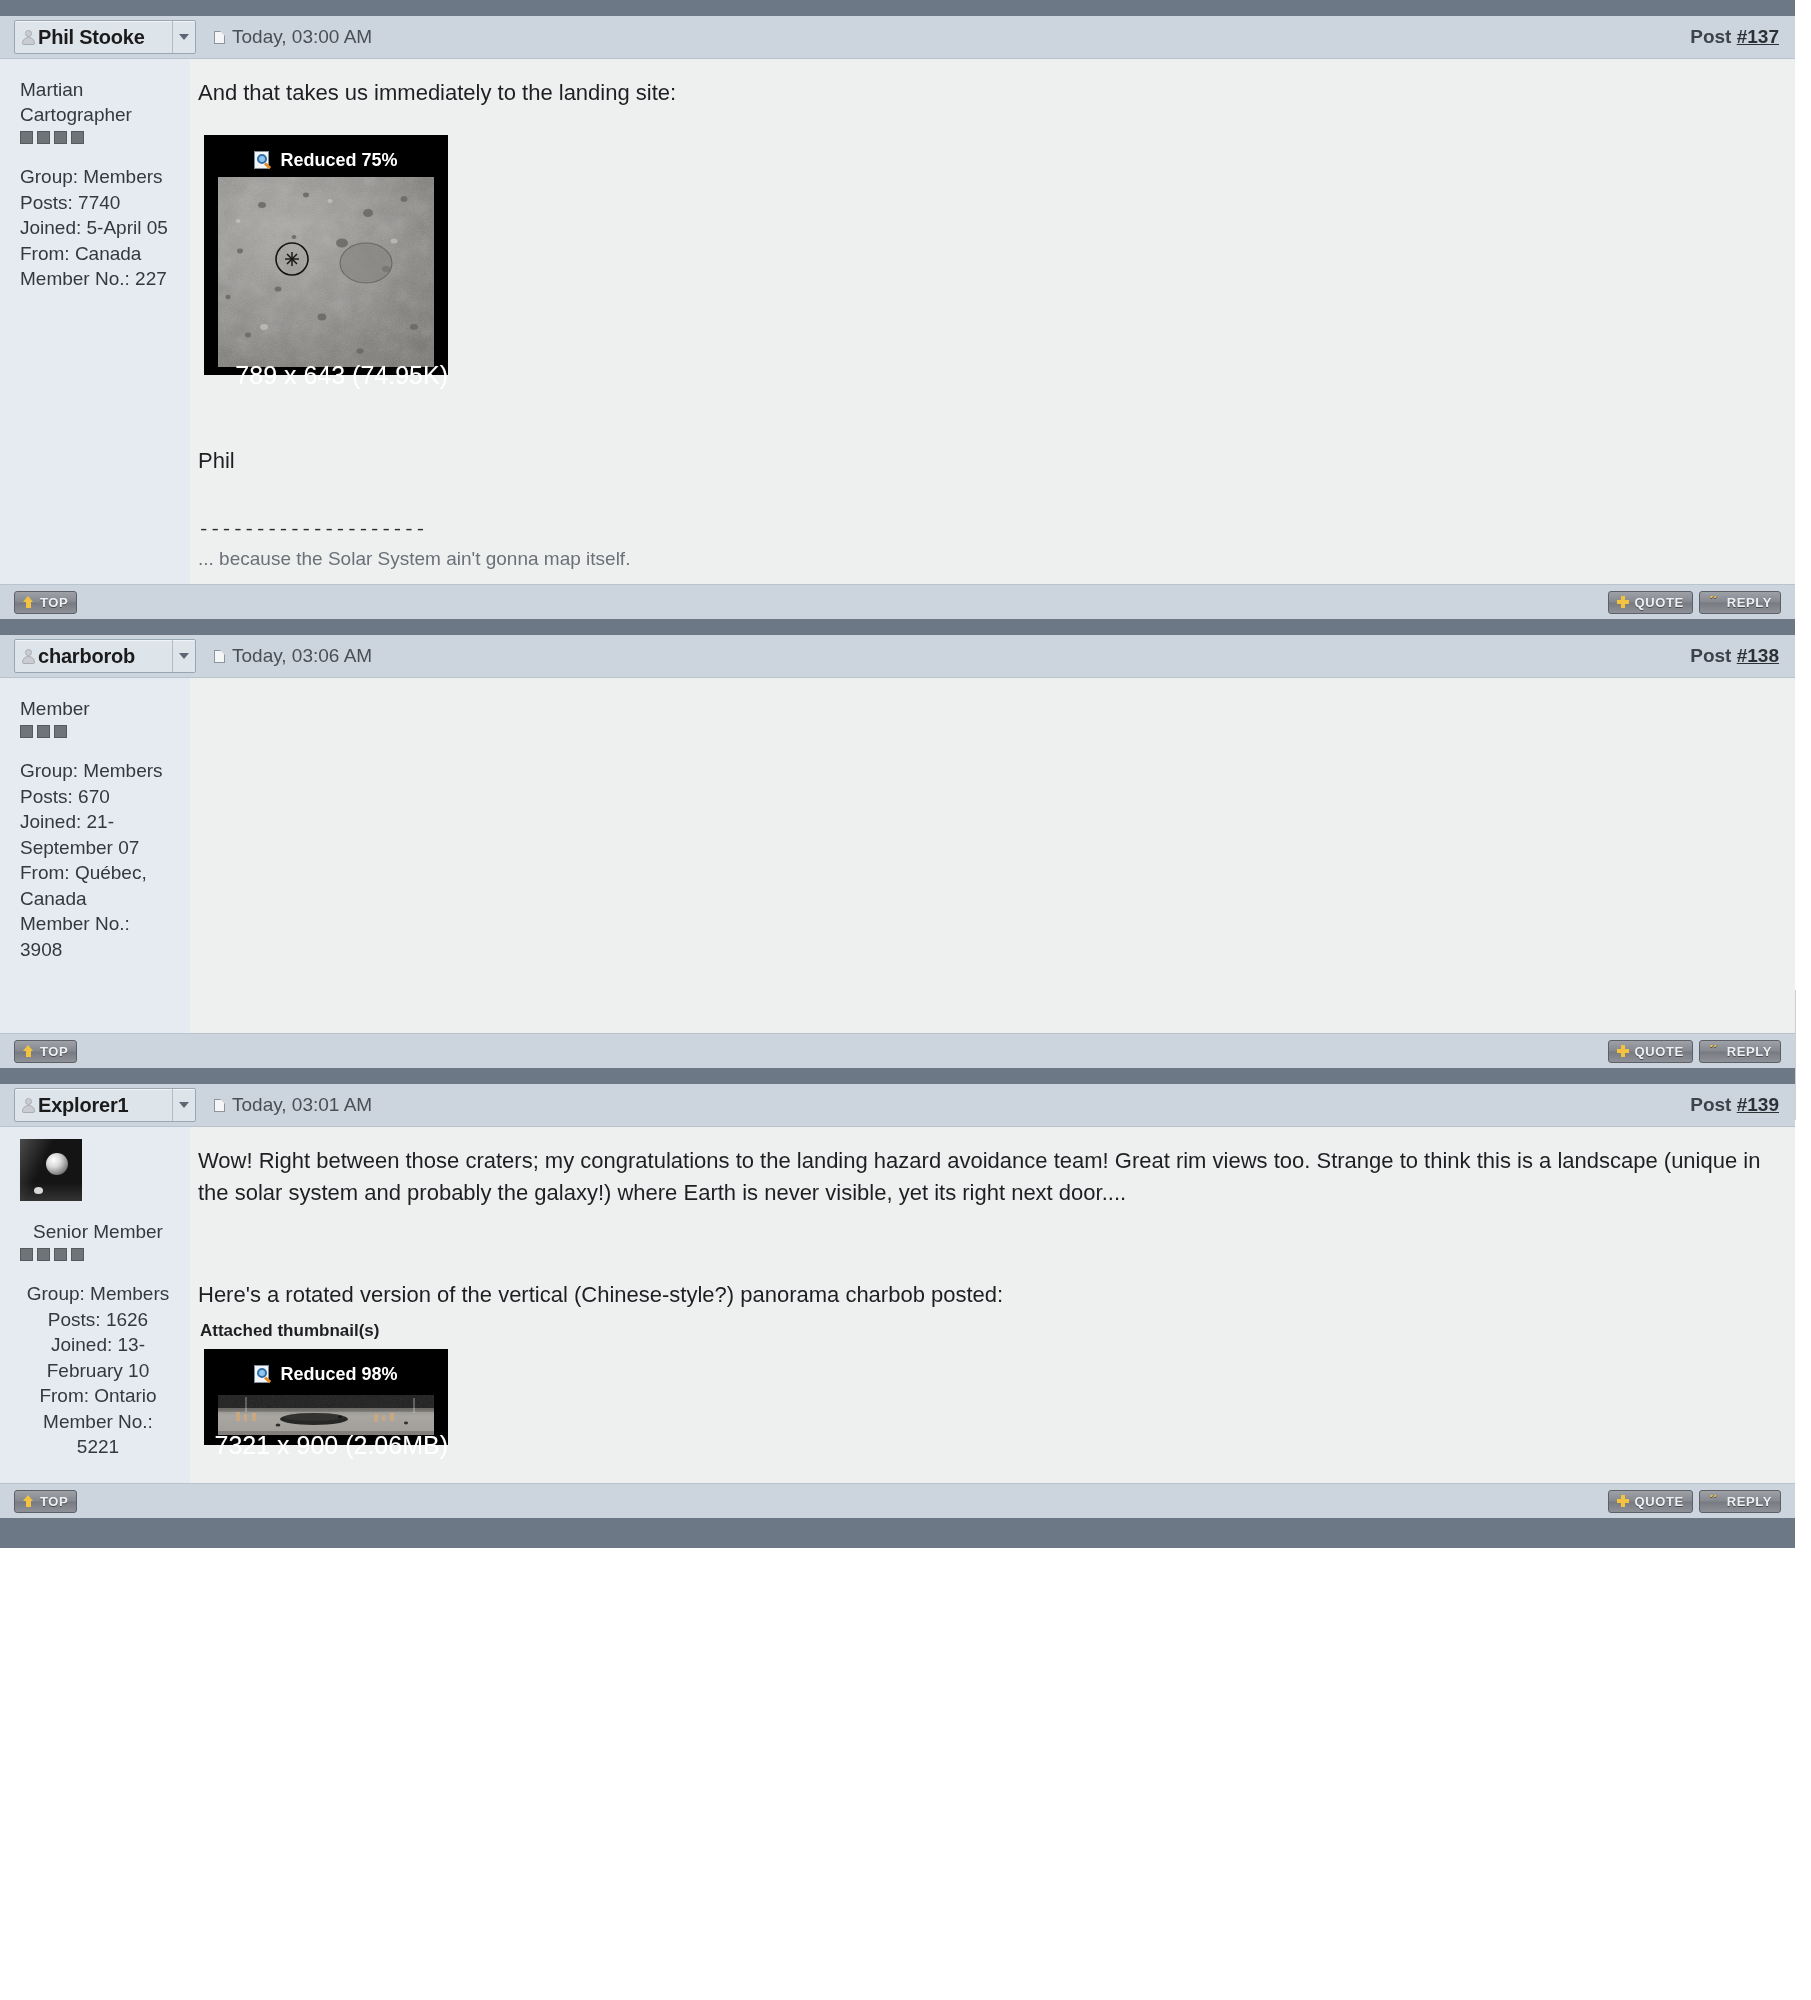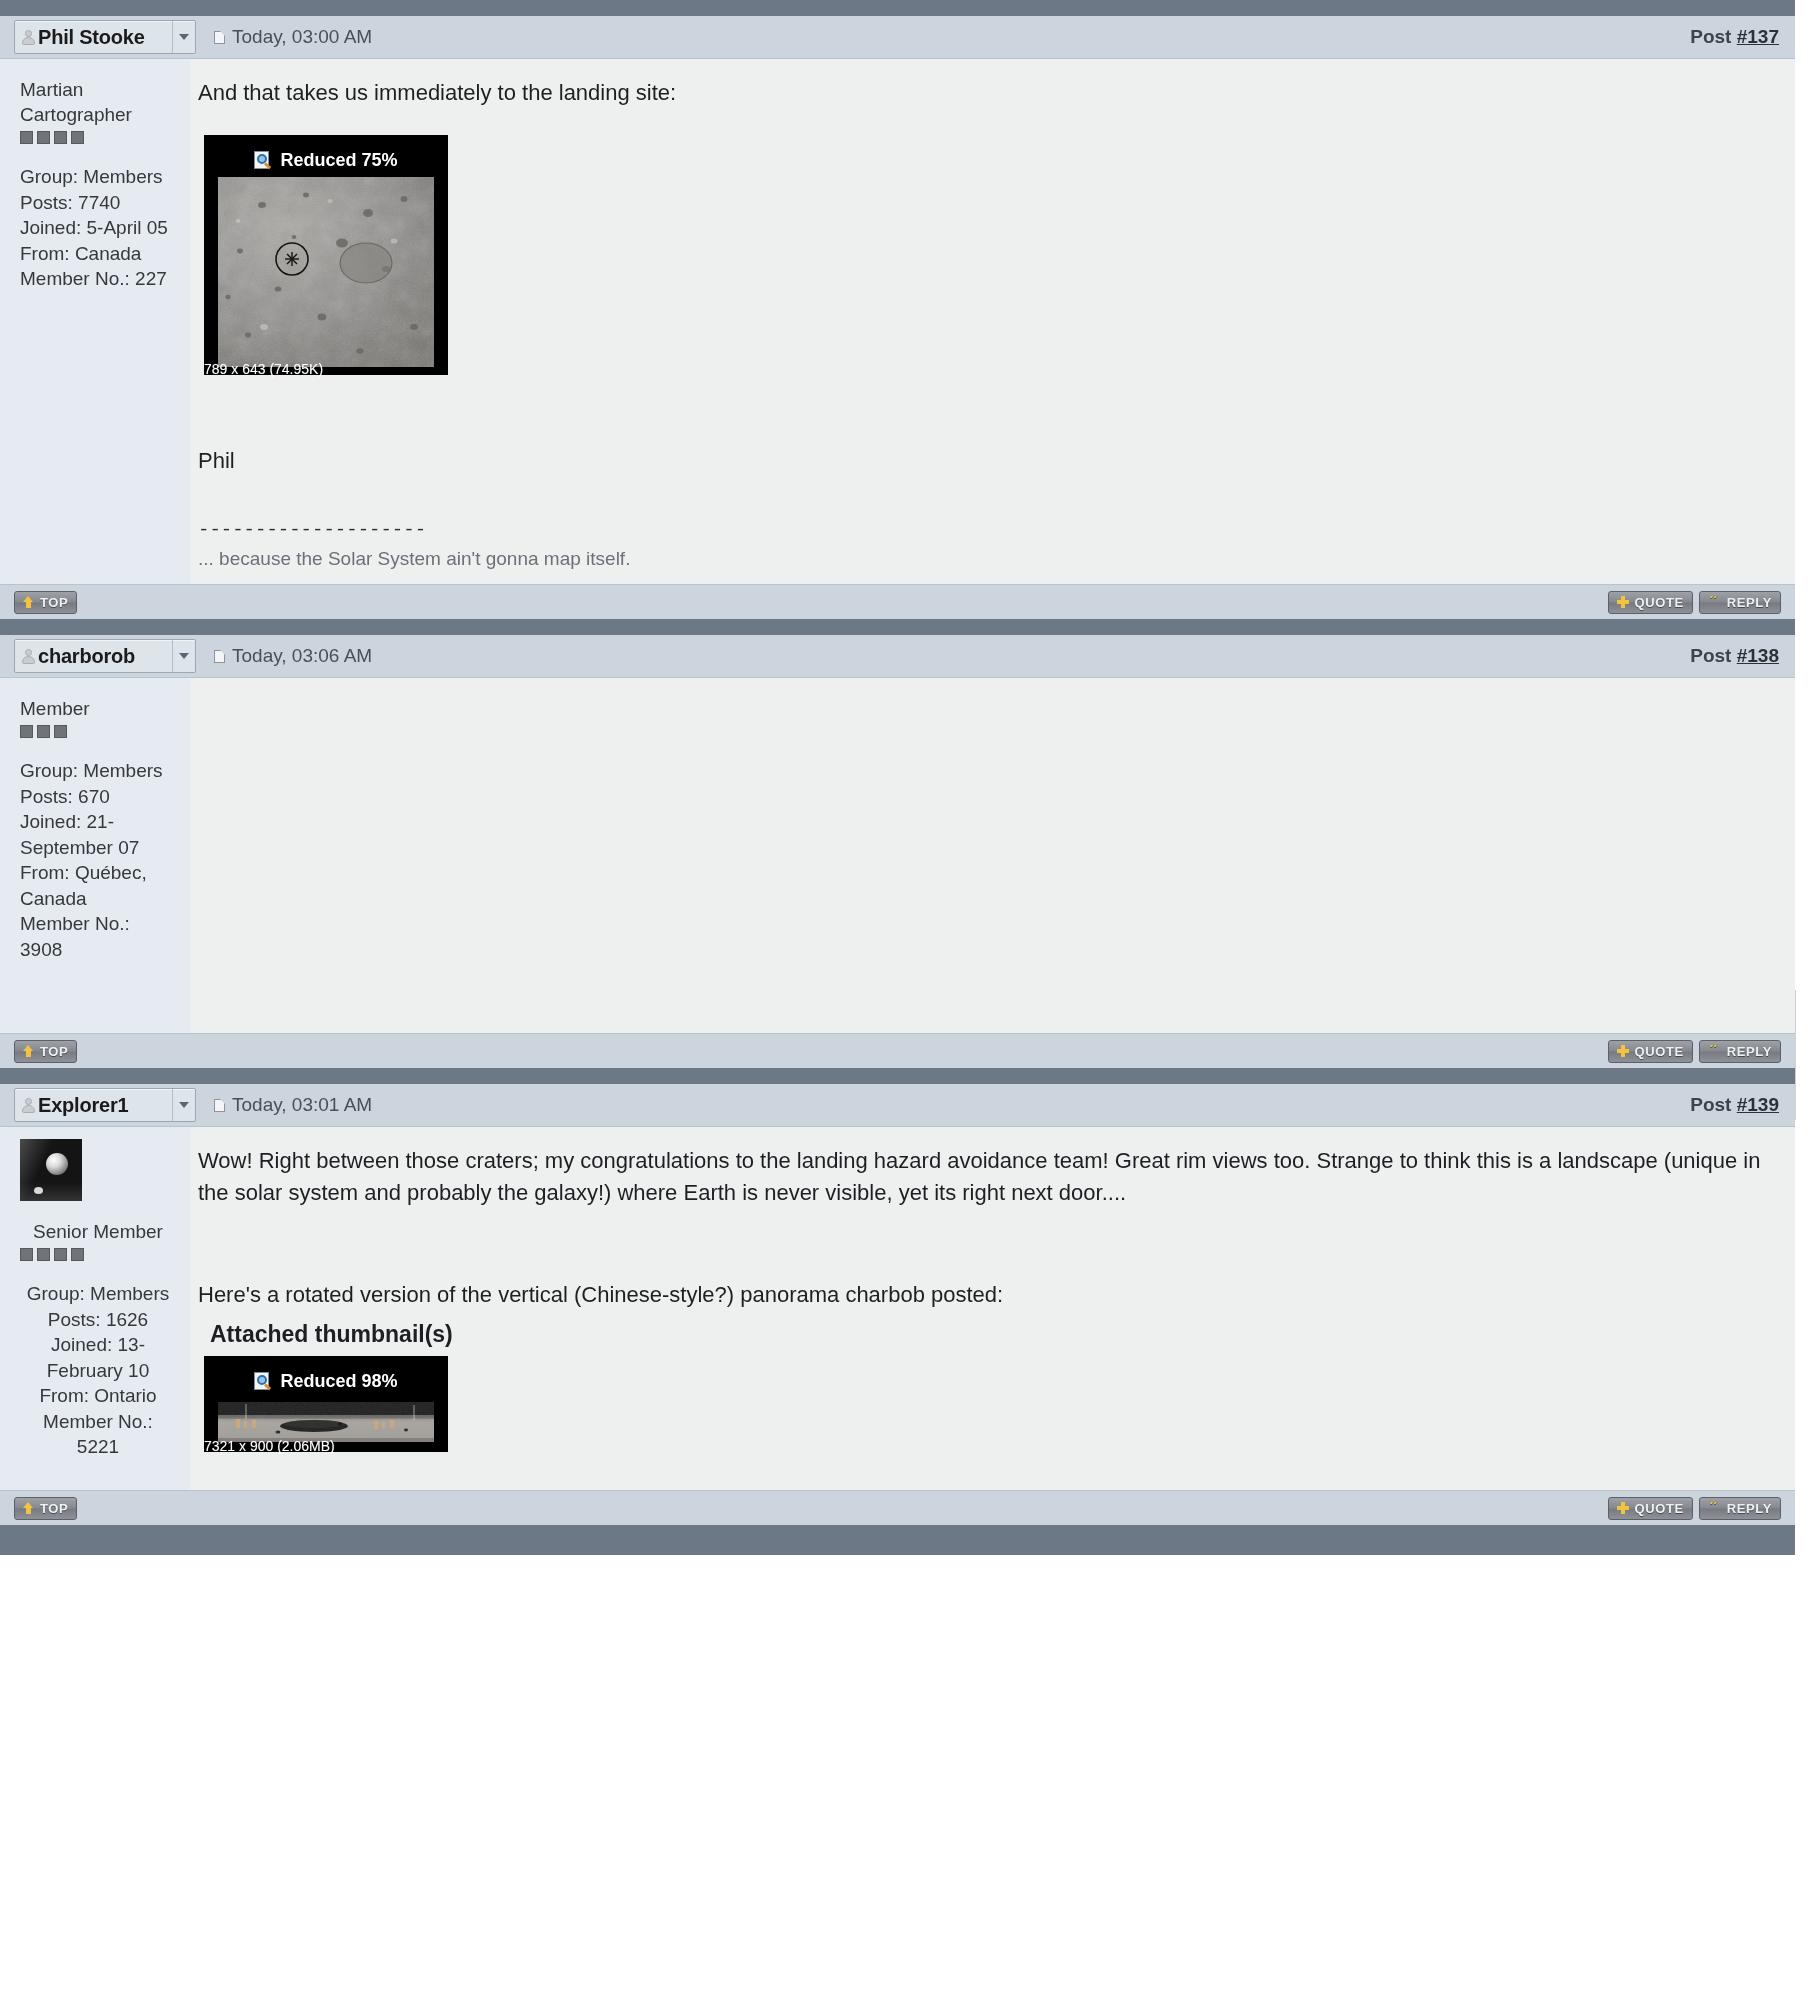--- a/index.html
+++ b/index.html
@@ -98,21 +98,21 @@
   .avatar .spot{position:absolute;left:14px;top:48px;width:9px;height:7px;border-radius:50%;background:#d9d9d9;}
 
   .content{flex:1 1 auto;background:#eef0f0;padding:18px 18px 12px 8px;box-sizing:border-box;position:relative;}
   .ptext{font-size:22px;color:#1d1f22;line-height:32px;}
   .plink{font-size:22px;color:#1d1f22;text-decoration:underline;display:inline-block;margin-top:16px;}
   .gap{height:44px;}
   .gap.sm{height:26px;}
   .gap.lg{height:70px;}
 
   
-  .attlabel{font-size:23px;font-weight:bold;color:#1d1f22;margin:10px 0 8px 12px;}
+  .attlabel{font-size:17px;font-weight:bold;color:#1d1f22;margin:10px 0 8px 2px;}
   .thumbwrap{position:relative;width:244px;margin-left:6px;}
   .thumb{
     width:244px;background:#000000;box-sizing:border-box;
     padding:12px 14px 8px 14px;position:relative;text-align:right;
   }
   .thumb .redline{
     display:flex;align-items:center;justify-content:center;gap:7px;
     color:#ffffff;font-size:18px;font-weight:bold;height:26px;
   }
   .magicon{
@@ -125,22 +125,22 @@
   .magicon .lens{
     position:absolute;left:3px;top:3px;width:10px;height:10px;border-radius:50%;
     background:#8fc5ef;border:2px solid #2f6fa8;box-sizing:border-box;
   }
   .magicon .hdl{
     position:absolute;left:11px;top:11px;width:7px;height:3px;background:#e28b2a;
     transform:rotate(42deg);transform-origin:0 50%;
   }
   .photo{width:216px;height:auto;display:block;margin:4px 0 0 0;}
   .dims{
-    position:absolute;left:0;top:100%;width:244px;text-align:left;
-    margin-top:-14px;color:#ffffff;font-size:14px;white-space:nowrap;
+    position:absolute;left:0;top:100%;width:244px;text-align:right;
+    margin-top:-14px;color:#ffffff;font-size:25px;white-space:nowrap;
     text-shadow:0 0 1px rgba(255,255,255,.35);pointer-events:none;
   }
 
   .sigsep{font-size:19px;color:#2b2e31;letter-spacing:0px;line-height:18px;font-family:"Liberation Mono","DejaVu Sans Mono",monospace;}
   .sigtext{font-size:19px;color:#6c7077;line-height:27px;margin-top:6px;}
 
   
   .pfoot{
     height:35px;background:#ccd5de;border-top:1px solid #b9c3cd;
     display:flex;align-items:center;padding:0 14px;box-sizing:border-box;

